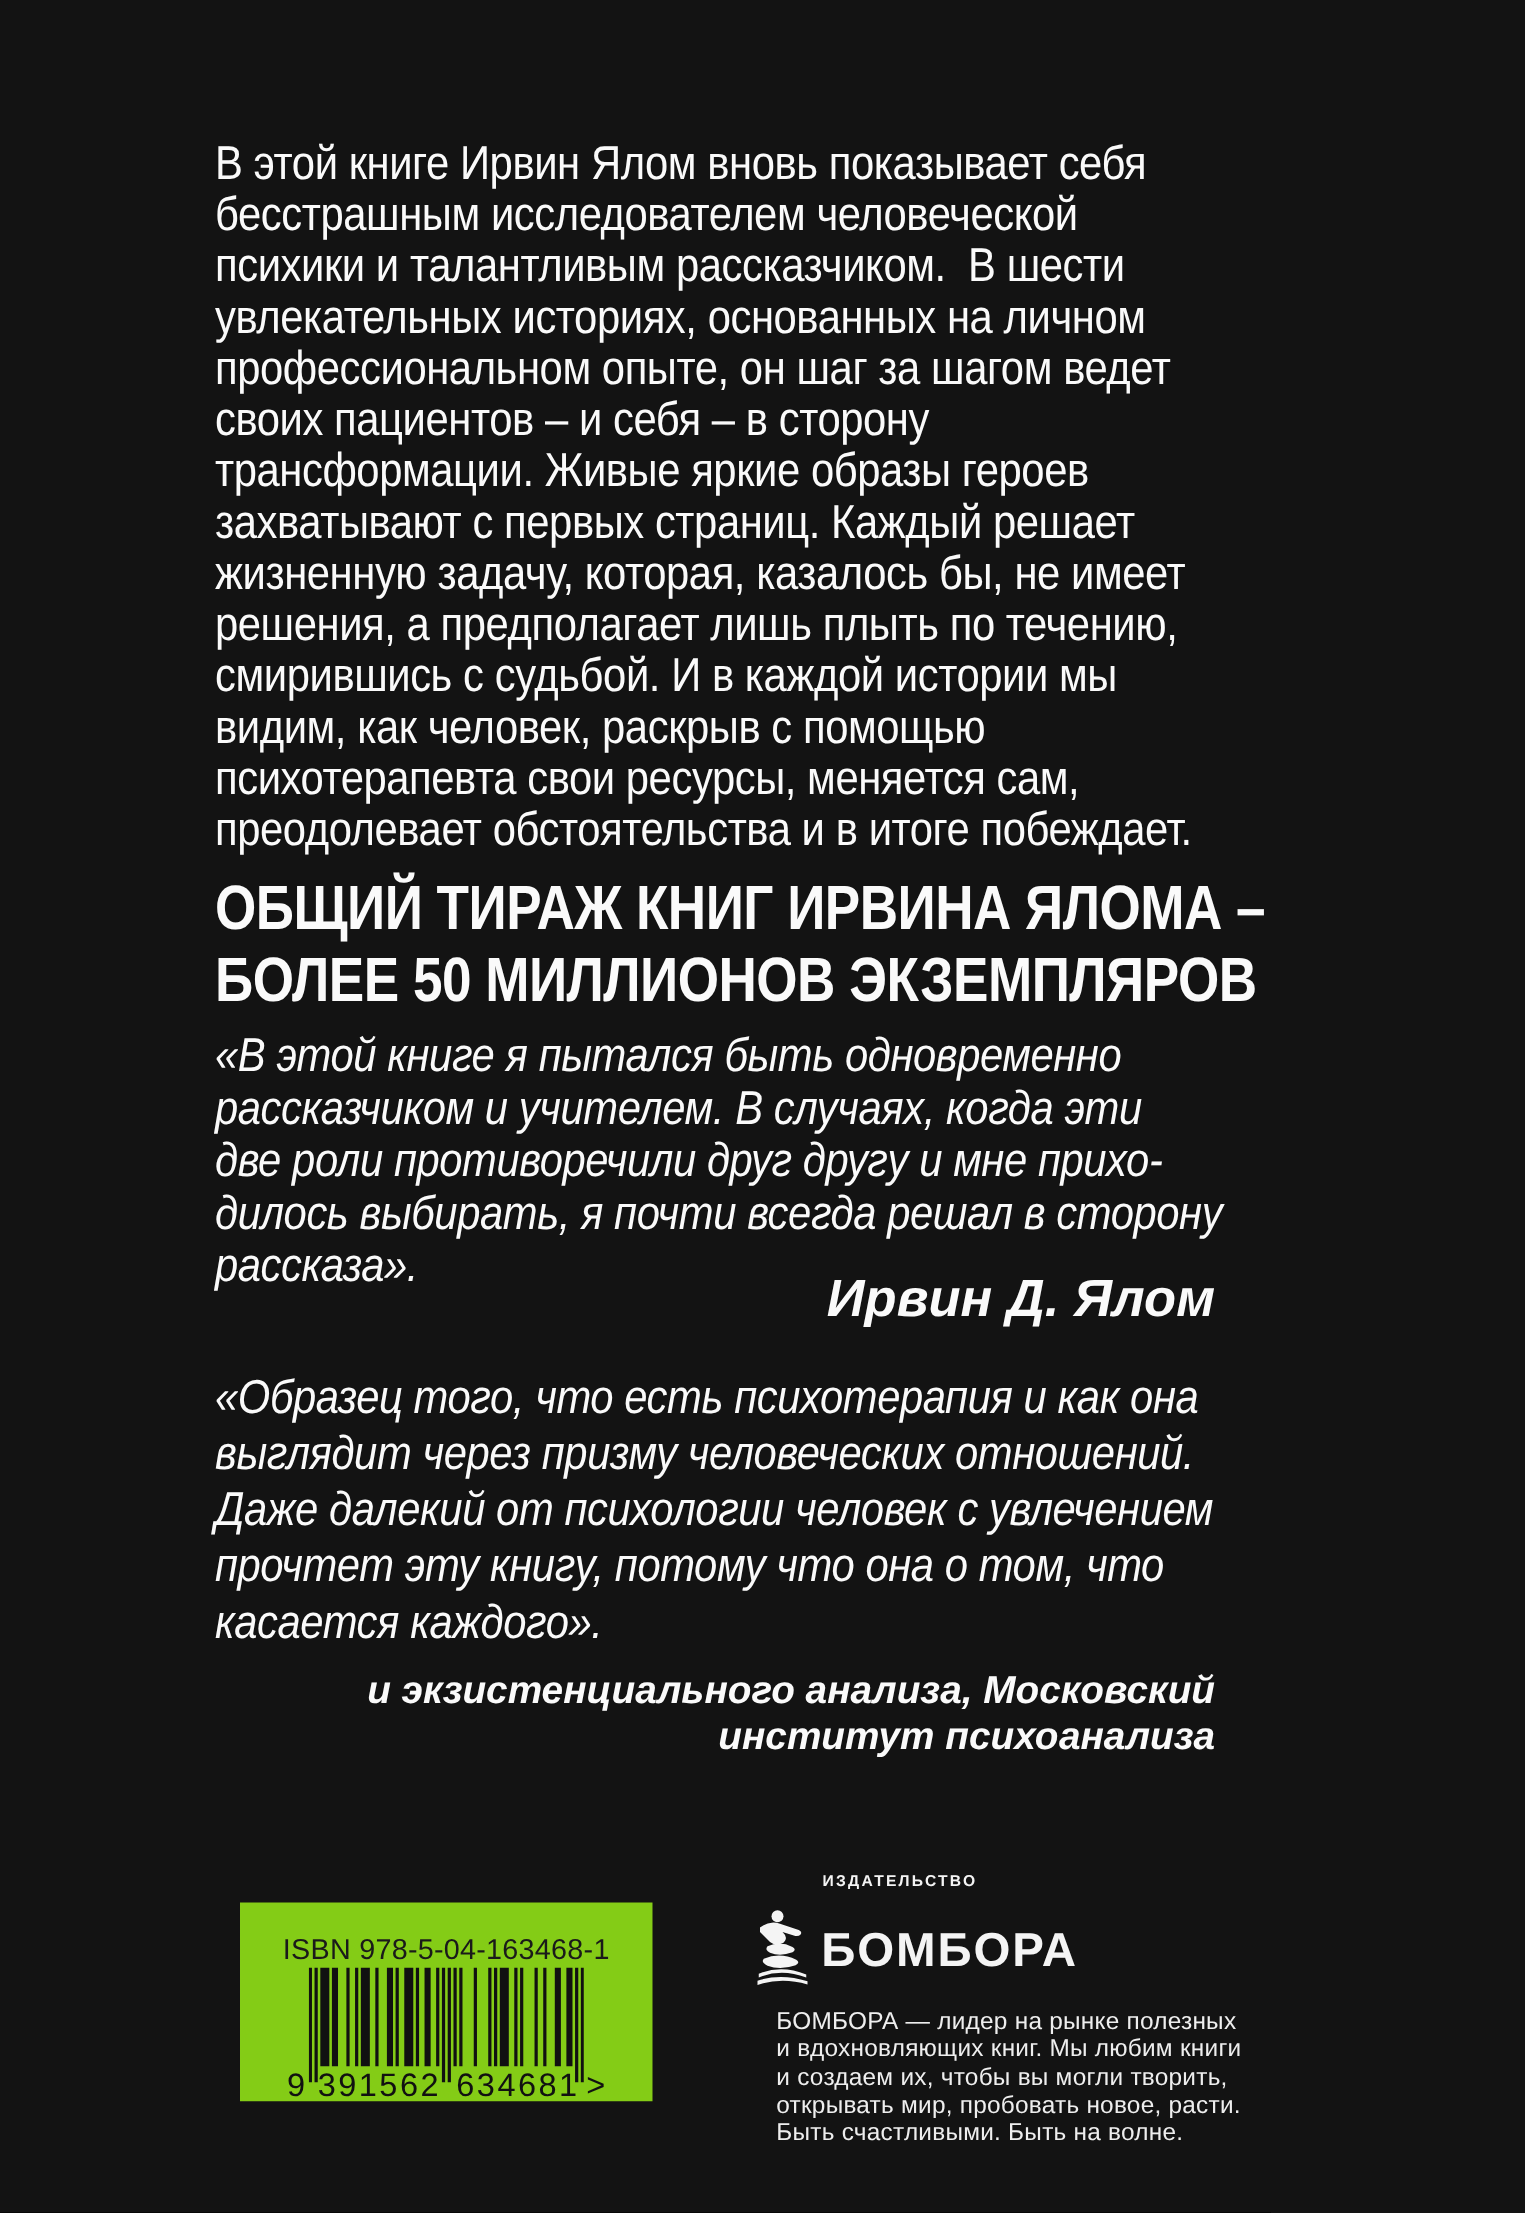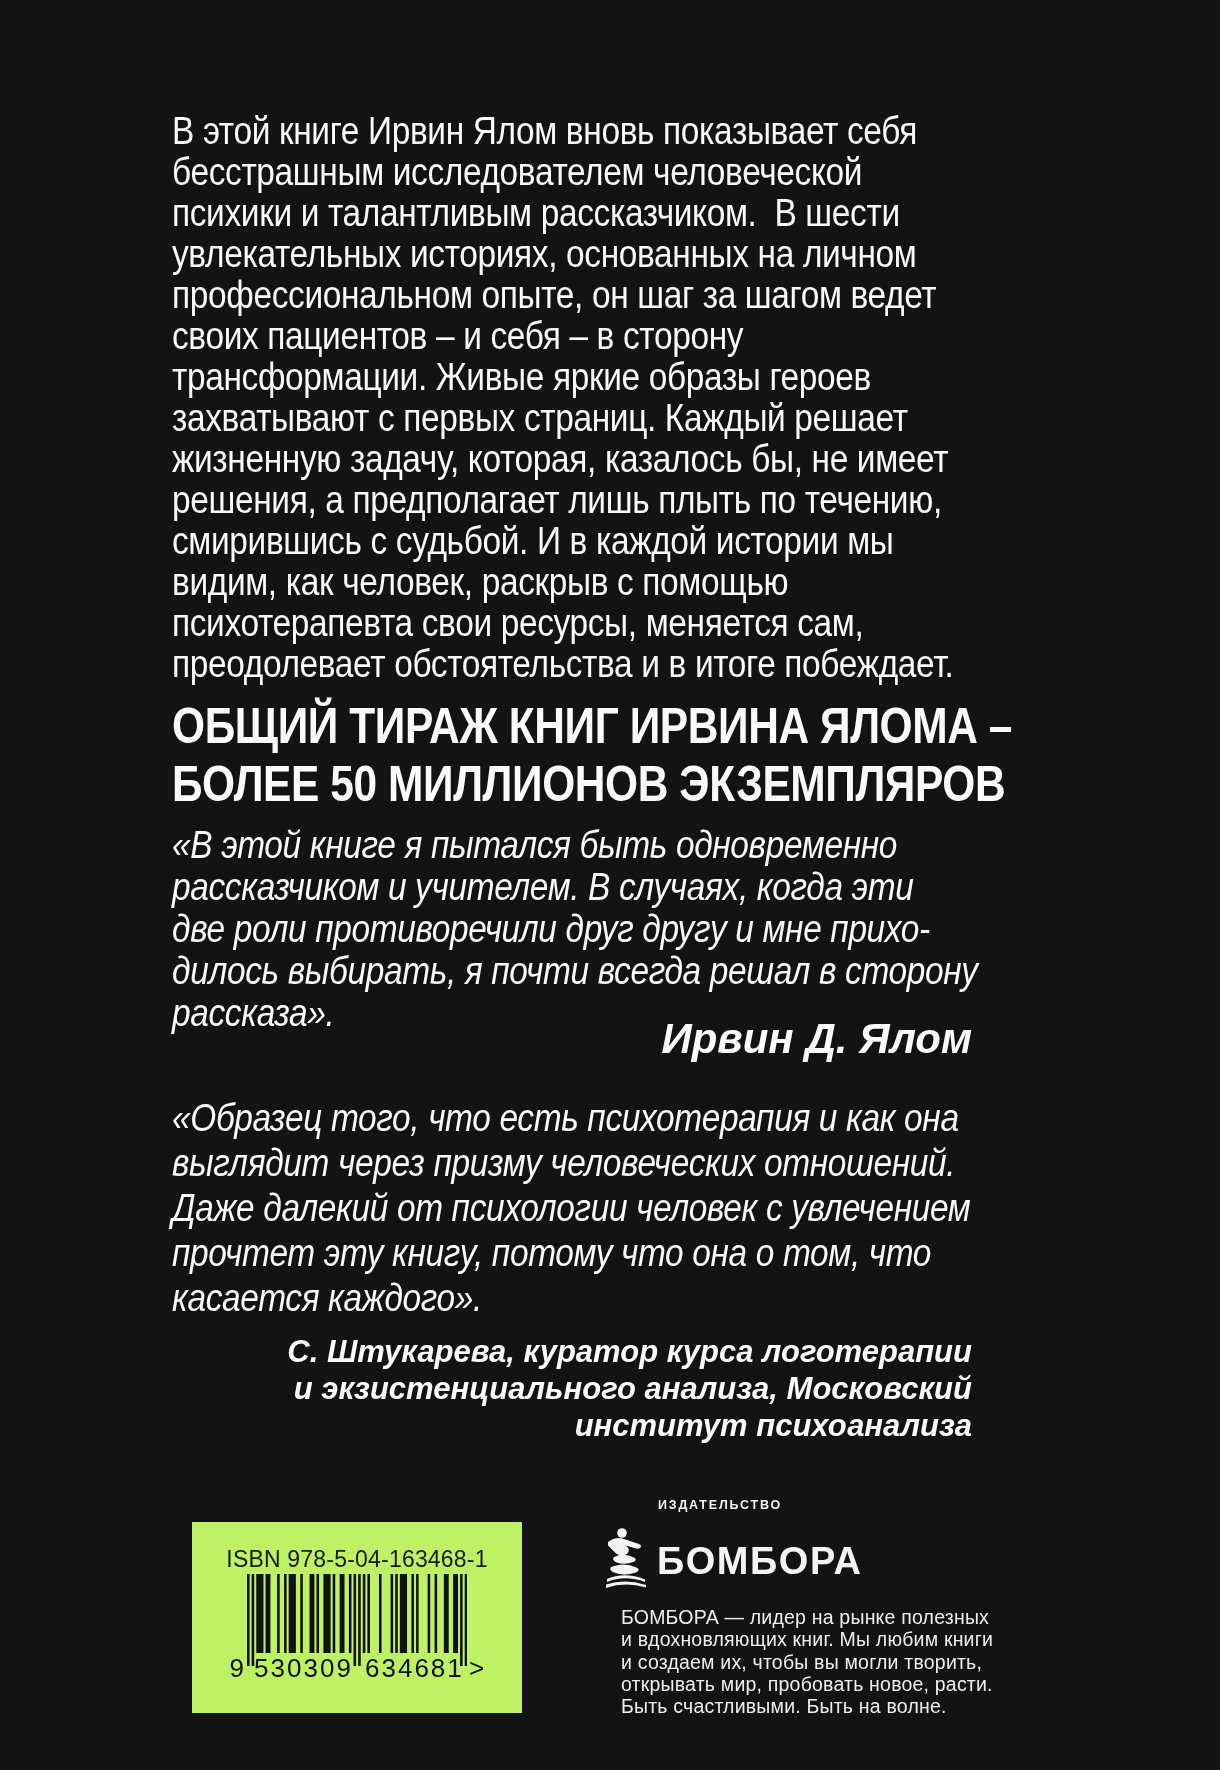--- a/index.html
+++ b/index.html
@@ -35,21 +35,21 @@
   .quote2{top:1096px;line-height:45px;}
   .attribution{
     width:800px;text-align:right;
     font-style:italic;font-weight:bold;
   }
   .attr1{top:1020px;font-size:42px;line-height:37px;}
   .attr2{top:1333px;font-size:31px;line-height:37px;}
 
   .barcode-box{
     position:absolute;left:192px;top:1522px;
-    width:330px;height:191px;background:#bef264;color:#111111;
+    width:330px;height:159px;background:#84cc16;color:#111111;
   }
   .isbn-label{
     position:absolute;top:24px;left:0;width:100%;
     text-align:center;font-size:23px;letter-spacing:0.2px;color:#1a1a1a;
   }
   .bars{position:absolute;left:55px;top:52px;}
   .bc-digit{position:absolute;top:131px;font-size:26px;color:#111;}
   .bc-d0{left:26px;width:26px;text-align:right;}
   .bc-d1{left:62px;width:99px;text-align:center;letter-spacing:2px;}
   .bc-d2{left:173px;width:95px;text-align:center;letter-spacing:2px;}
@@ -108,21 +108,20 @@
 
   <div class="block scaled quote quote2">
       <div class="line">«Образец того, что есть психотерапия и как она</div>
       <div class="line">выглядит через призму человеческих отношений.</div>
       <div class="line">Даже далекий от психологии человек с увлечением</div>
       <div class="line">прочтет эту книгу, потому что она о том, что</div>
       <div class="line">касается каждого».</div>
     </div>
 
   <div class="block attribution attr2">
-      <div class="line">С. Штукарева, куратор курса логотерапии</div>
       <div class="line">и экзистенциального анализа, Московский</div>
       <div class="line">институт психоанализа</div>
     </div>
 
   <div class="barcode-box">
     <div class="isbn-label">ISBN 978-5-04-163468-1</div>
     <svg class="bars" id="barcode-svg" width="220" height="92">
         <rect x="0.00" y="0" width="2.57" height="92" fill="#111111"></rect>
         <rect x="4.63" y="0" width="2.57" height="92" fill="#111111"></rect>
         <rect x="9.26" y="0" width="7.20" height="79" fill="#111111"></rect>
@@ -148,21 +147,21 @@
         <rect x="164.42" y="0" width="2.57" height="79" fill="#111111"></rect>
         <rect x="169.05" y="0" width="2.57" height="79" fill="#111111"></rect>
         <rect x="180.63" y="0" width="2.57" height="79" fill="#111111"></rect>
         <rect x="187.58" y="0" width="2.57" height="79" fill="#111111"></rect>
         <rect x="196.84" y="0" width="4.88" height="79" fill="#111111"></rect>
         <rect x="206.11" y="0" width="4.88" height="79" fill="#111111"></rect>
         <rect x="213.05" y="0" width="2.57" height="92" fill="#111111"></rect>
         <rect x="217.68" y="0" width="2.57" height="92" fill="#111111"></rect>
       </svg>
     <div class="bc-digit bc-d0">9</div>
-    <div class="bc-digit bc-d1">530309</div>
+    <div class="bc-digit bc-d1">391562</div>
     <div class="bc-digit bc-d2">634681</div>
     <div class="bc-digit bc-d3">&gt;</div>
   </div>
 
   <svg class="publisher-icon" width="46" height="62" viewBox="0 0 46 62" fill="#f4f4f4">
     <circle cx="19" cy="6" r="4.8"></circle>
     <path d="M5 15 Q13 9 21 12 L36 17 Q39 18.5 37.5 20.5 Q35.5 22.5 32 21.3 L23 18.5 Q28 23 24 27 Q18 30.5 13 26.5 Q9 22.5 5 18.5 Z"></path>
     <path d="M11 30 Q21 25.5 31 30.5 Q34.5 32.5 31 34.8 Q21 38.5 13 35.2 Q8.5 33 11 30 Z"></path>
     <path d="M8 40 Q21 34.5 34 40.8 Q37.5 43 33.5 45.2 Q21 49.5 11 45.5 Q5.5 43 8 40 Z"></path>
     <path d="M4 52 Q22 44.5 42 52.5 L42 55 Q22 47.5 4 55 Z"></path>

